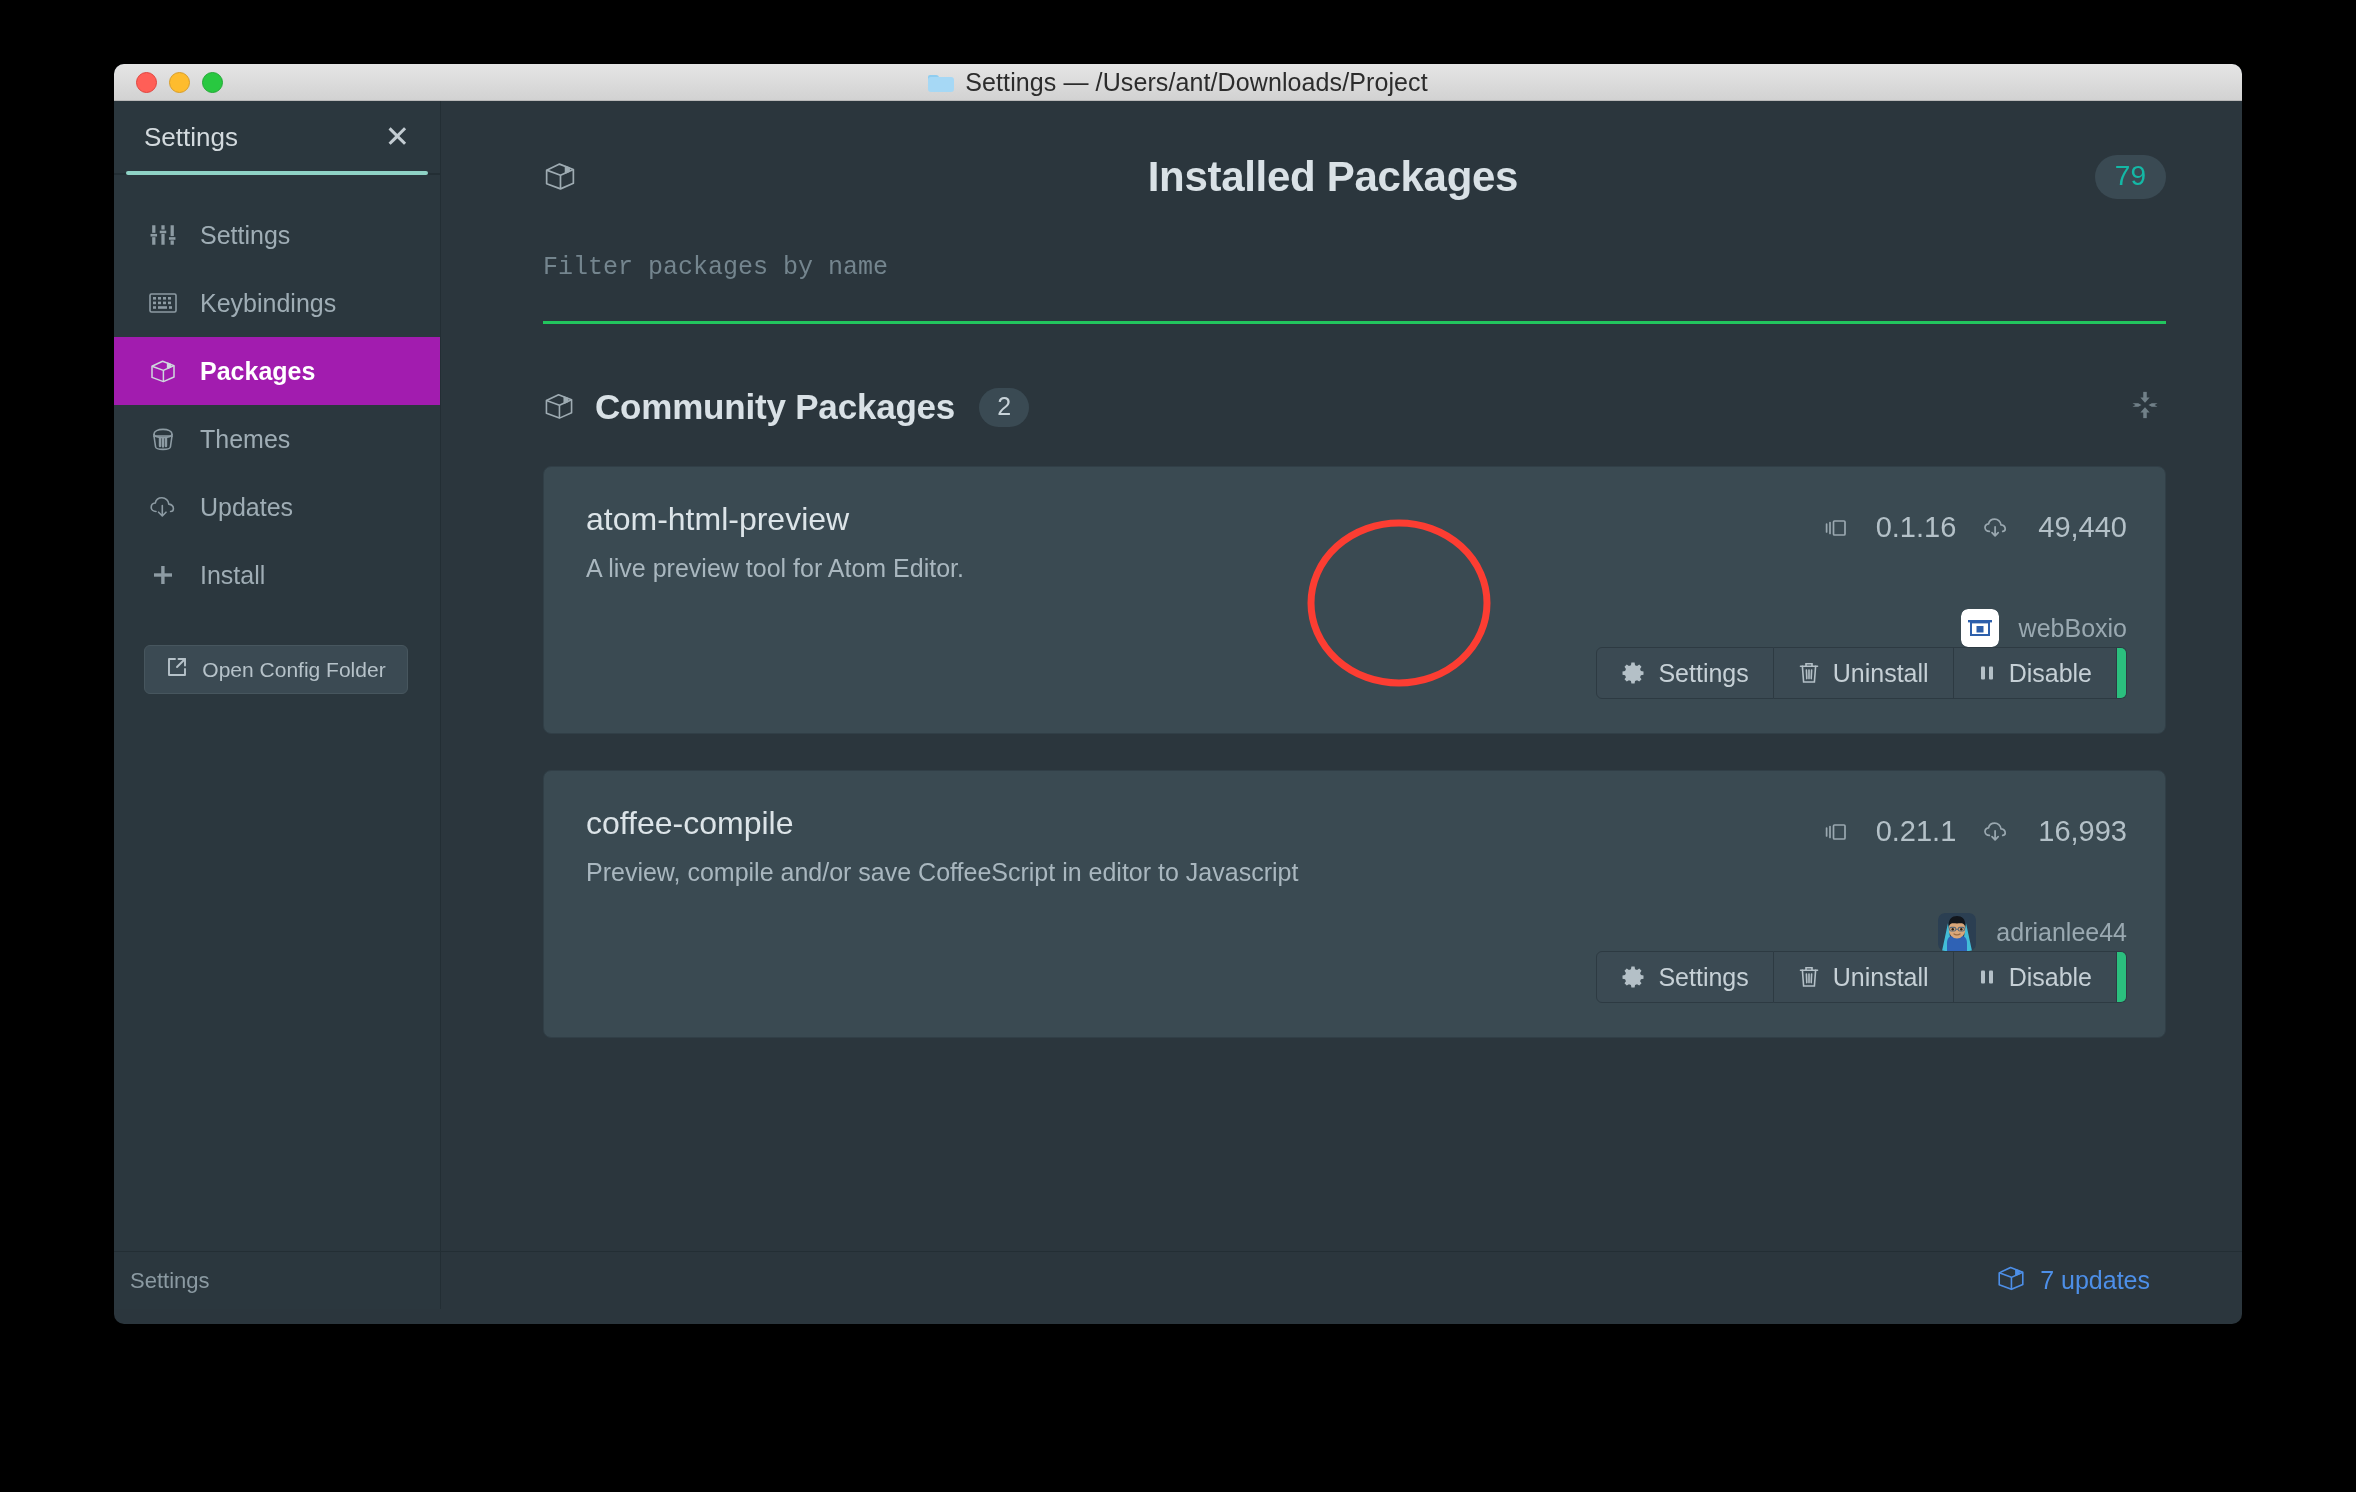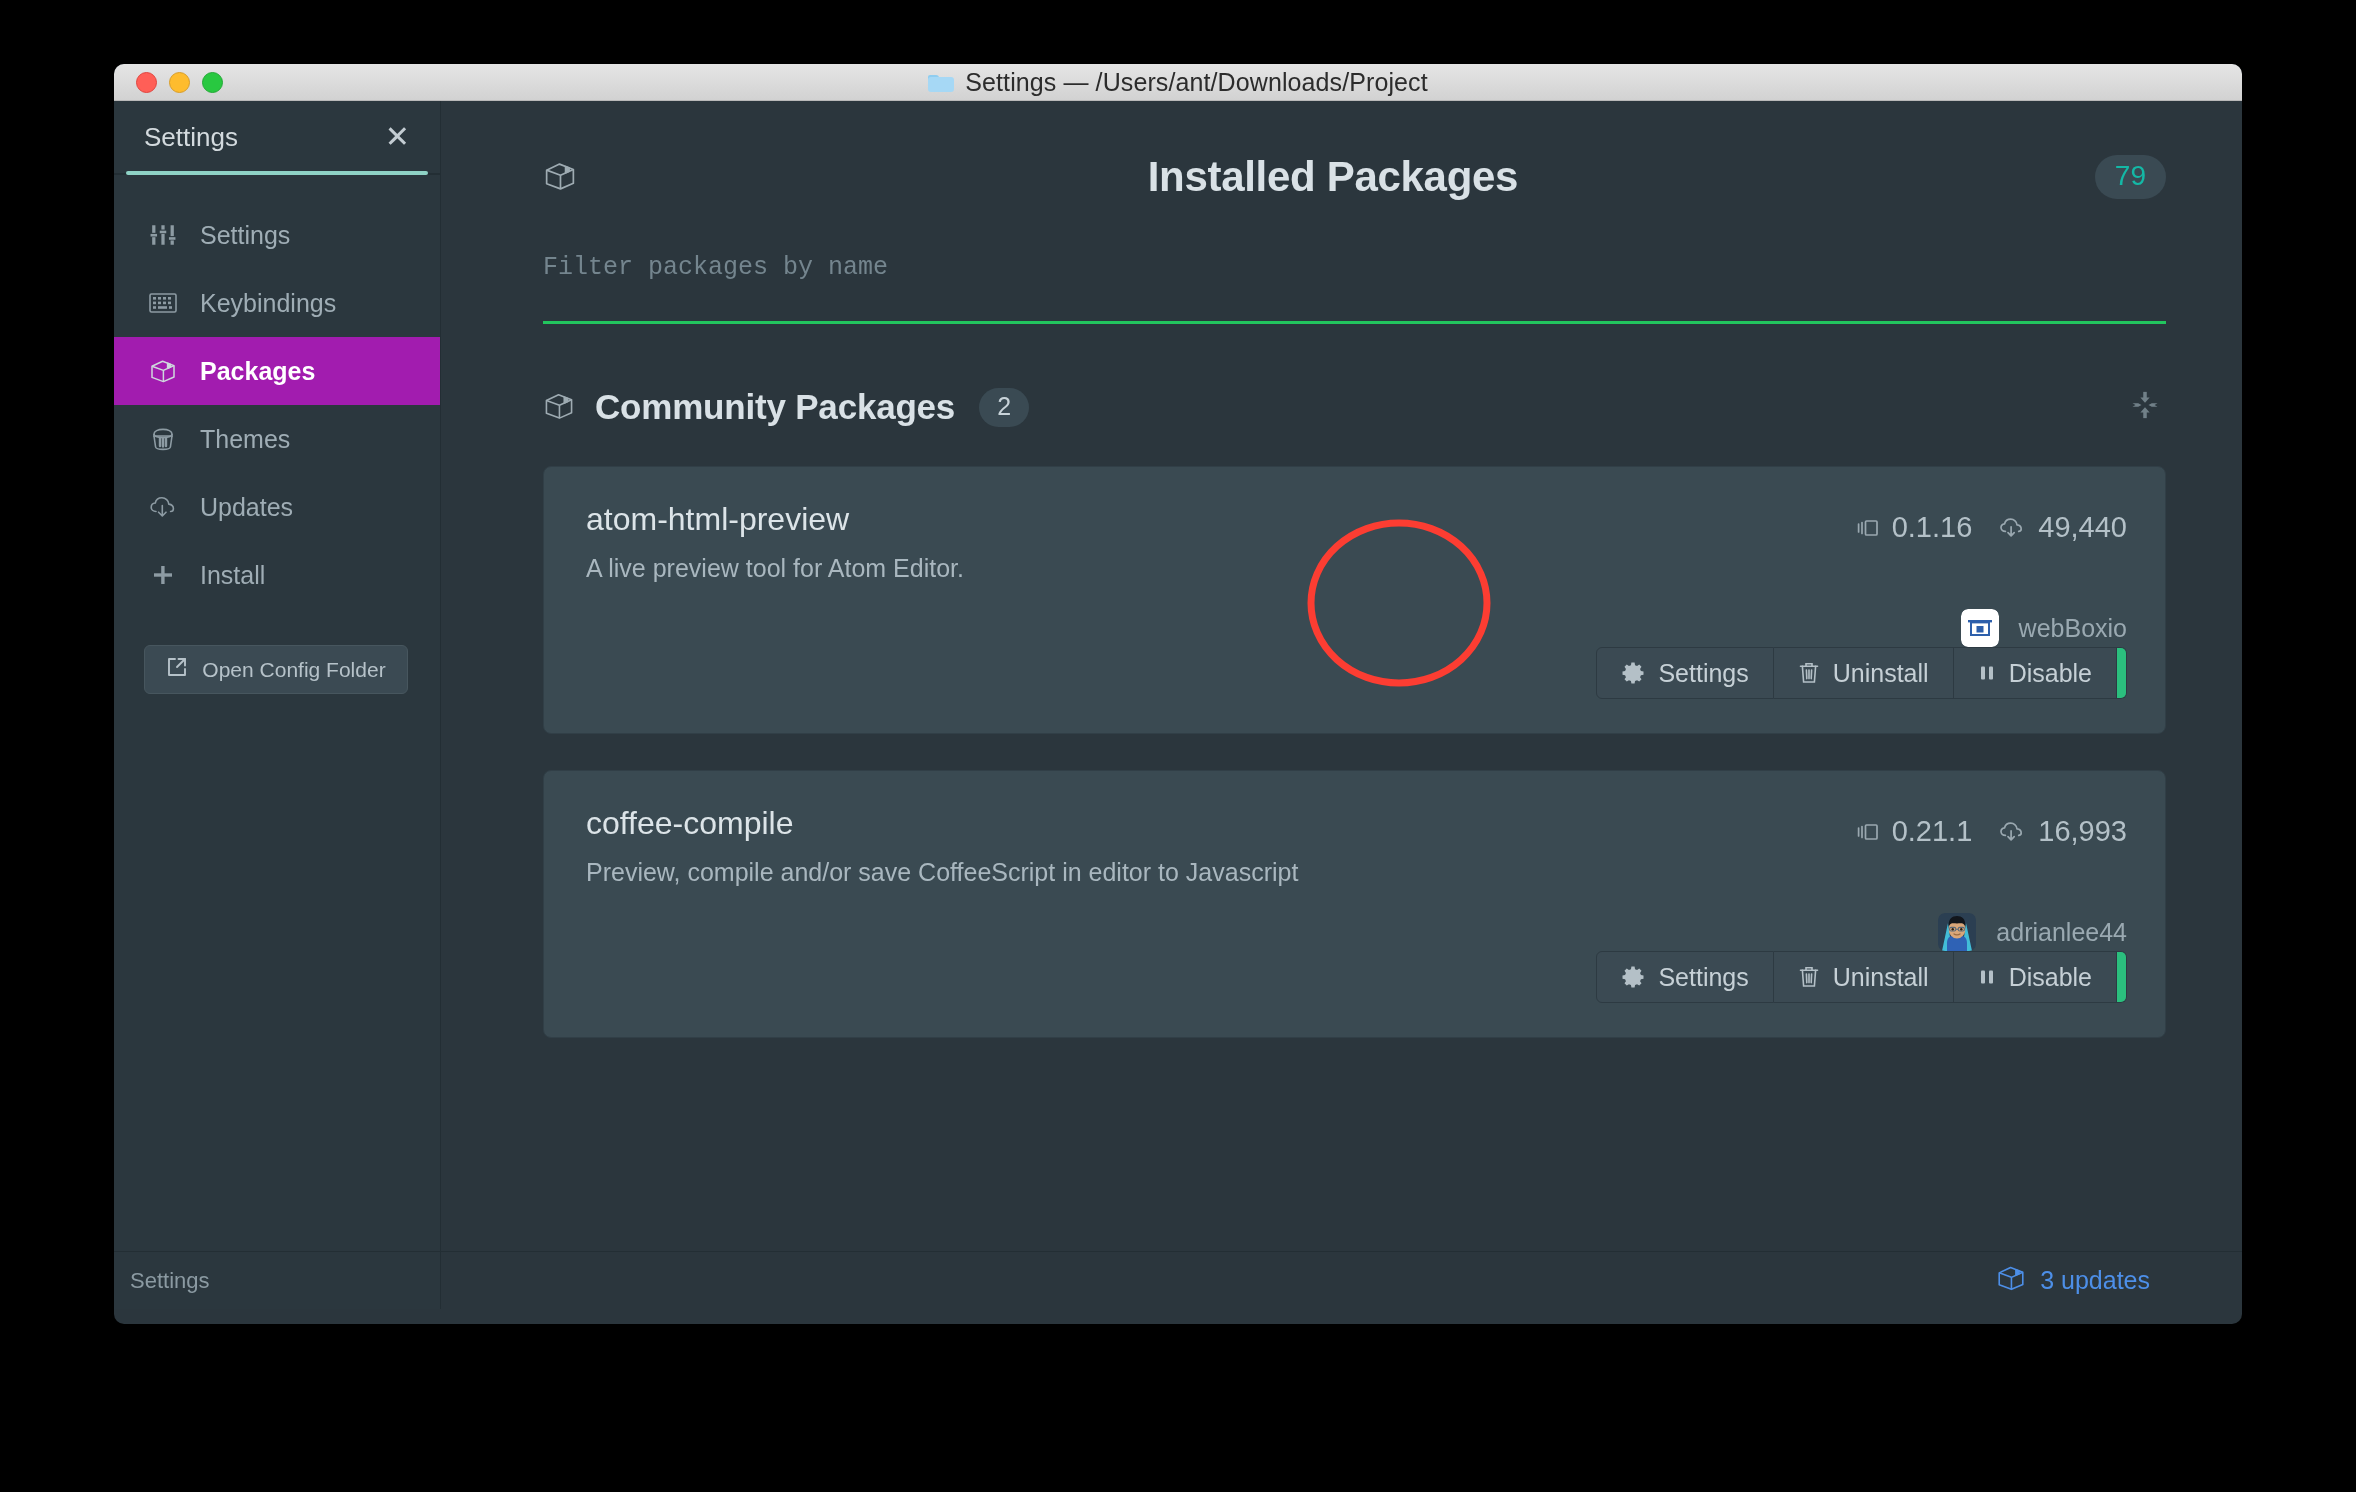--- a/index.html
+++ b/index.html
@@ -148,21 +148,21 @@
     border-radius: 8px;
     padding: 34px 38px 34px 42px;
     min-height: 238px;
   }
   .card-top { display: flex; align-items: flex-start; }
   .card-main { flex: 1; min-width: 0; }
   .pkg-name { font-size: 32px; color: #dce4e8; }
   .pkg-desc { font-size: 25px; color: #a9b7bf; margin-top: 16px; }
 
   .pkg-stats { display: flex; align-items: center; gap: 26px; padding-top: 10px; flex: none; }
-  .stat { display: flex; align-items: center; gap: 12px; font-size: 29px; color: #b4c1c8; }
+  .stat { display: flex; align-items: center; gap: 28px; font-size: 29px; color: #b4c1c8; }
   .stat svg { display: block; flex: none; }
 
   .card-bottom { display: flex; align-items: flex-end; margin-top: 26px; flex-direction: column; }
   .author { display: flex; align-items: center; gap: 20px; flex: 1; }
   .avatar { width: 38px; height: 38px; border-radius: 7px; flex: none; overflow: hidden; }
   .avatar svg { display: block; }
   .author-name { font-size: 25px; color: #9aa9b1; }
 
   .btngroup { display: flex; align-items: stretch; flex: none; }
   .btn {
@@ -545,19 +545,19 @@
       <div class="statusright">
         <span class="updates-link">
           <span>
             <svg width="30" height="28" viewBox="0 0 28 26" fill="none" stroke="#4d8fe8" stroke-width="1.5" stroke-linejoin="round">
               <path d="M3 8.2 L13.6 3.2 L25 7.6 L25 19 L14.4 23.6 L3 19.4 Z"></path>
               <path d="M3 8.2 L14.4 12.4 L25 7.6"></path>
               <path d="M14.4 12.4 L14.4 23.6"></path>
               <path d="M18.6 5.3 L18.6 10.3 L21.5 9.1 L21.5 6.4 Z" fill="#4d8fe8"></path>
             </svg>
           </span>
-          <span>3 updates</span>
+          <span>7 updates</span>
         </span>
       </div>
     </div>
 
   </div>
 </div>
 
 </body></html>

